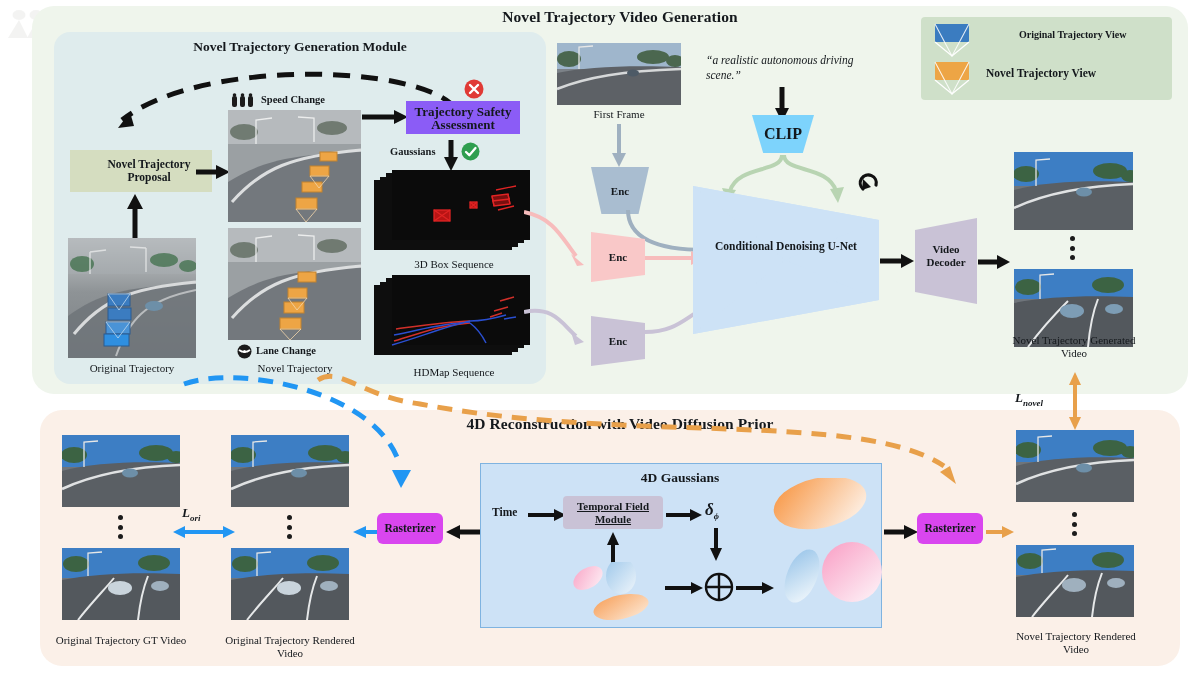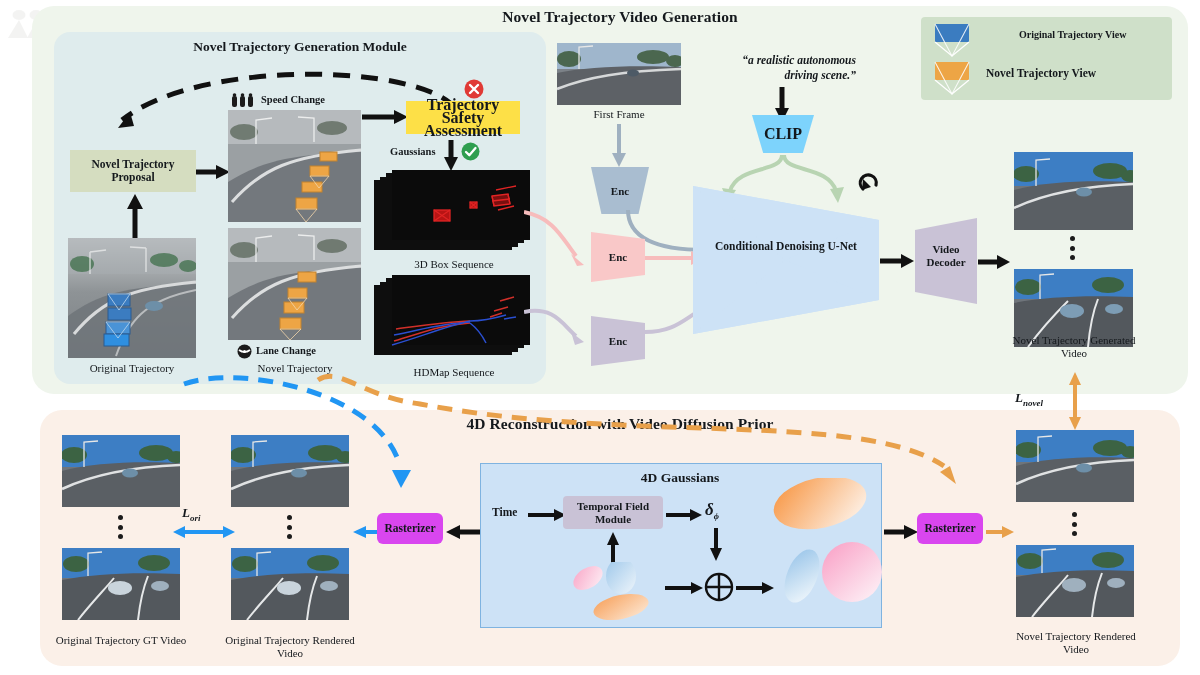--- a/index.html
+++ b/index.html
@@ -35,21 +35,21 @@
   .subtitle{font-weight:bold;font-size:13.5px;}
   .caption{font-weight:normal;font-size:11px;line-height:13px;}
   .small-lbl{font-weight:bold;font-size:10.5px;}
 
   
   .box{
     display:flex;align-items:center;justify-content:center;
     text-align:center;font-weight:bold;line-height:13px;
   }
   .box-green{background:#d5ddc0;color:#14181c;font-size:11.5px;}
-  .box-tan{background:#fde047;color:#14181c;font-size:16px;}
+  .box-tan{background:#8b5cf6;color:#14181c;font-size:13px;}
   .box-rast{background:#d946ef;color:#14181c;font-size:11.5px;border-radius:6px;}
   .box-purple{background:#c9c2d6;color:#14181c;font-size:11px;border-radius:4px;}
 
   
   .trap{
     display:flex;align-items:center;justify-content:center;
     font-weight:bold;text-align:center;line-height:12px;
   }
   .trap-down{clip-path:polygon(0% 0%,100% 0%,82% 100%,18% 100%);}
   .trap-right{clip-path:polygon(0% 0%,100% 14%,100% 86%,0% 100%);}
@@ -124,21 +124,21 @@
     <path d="M38 84 L62 84 L50 100 Z" fill="none" stroke="#bcd7ee" stroke-width=".8"></path>
   </g>
 </svg>
 <div class="abs caption ctr" style="left:60px;top:362px;width:144px;">Original Trajectory</div>
 
 <svg class="abs" style="left:120px;top:192px;" width="30" height="46">
   <line x1="15" y1="46" x2="15" y2="14" stroke="#111" stroke-width="5"></line>
   <path d="M15 2 L7 17 L23 17 Z" fill="#111"></path>
 </svg>
 
-<div class="abs box box-green" style="left:70px;top:150px;width:126px;height:42px;">
+<div class="abs box box-green" style="left:70px;top:150px;width:126px;height:42px;padding-left:16px;">
   <span>Novel Trajectory Proposal</span>
 </div>
 
 <svg class="abs" style="left:196px;top:160px;" width="36" height="24">
   <line x1="0" y1="12" x2="24" y2="12" stroke="#111" stroke-width="5"></line>
   <path d="M34 12 L20 5 L20 19 Z" fill="#111"></path>
 </svg>
 
 <svg class="abs" style="left:231px;top:93px;" width="26" height="16">
   <g fill="#1b1b1b">
@@ -315,21 +315,21 @@
 </svg>
 
 <div class="abs trap trap-right" style="left:591px;top:316px;width:54px;height:50px;background:#c9c2d6;font-size:11px;">
   <span>Enc</span>
 </div>
 <svg class="abs" style="left:645px;top:296px;" width="72" height="50">
   <path d="M0 36 C 30 36, 40 22, 56 14" fill="none" stroke="#c9c2d6" stroke-width="4"></path>
   <path d="M68 9 L52 11 L60 21 Z" fill="#c9c2d6"></path>
 </svg>
 
-<div class="abs" style="left:706px;top:53px;width:150px;font-style:italic;font-weight:bold;font-size:11.5px;line-height:15px;text-align:right;">“a realistic autonomous driving scene.”</div>
+<div class="abs" style="left:706px;top:53px;width:150px;font-style:italic;font-weight:normal;font-size:11.5px;line-height:15px;">“a realistic autonomous driving scene.”</div>
 
 <svg class="abs" style="left:770px;top:87px;" width="24" height="36">
   <line x1="12" y1="0" x2="12" y2="22" stroke="#111" stroke-width="5"></line>
   <path d="M12 35 L5 21 L19 21 Z" fill="#111"></path>
 </svg>
 
 <div class="abs trap trap-down" style="left:752px;top:115px;width:62px;height:38px;background:#7dd3fc;font-size:16px;">
   <span>CLIP</span>
 </div>
 
@@ -528,21 +528,21 @@
 
 <div class="abs" id="gauss-panel"></div>
 <div class="abs subtitle ctr" style="left:490px;top:470px;width:380px;">4D Gaussians</div>
 
 <div class="abs" style="left:492px;top:506px;font-weight:bold;font-size:11.5px;">Time</div>
 <svg class="abs" style="left:528px;top:505px;" width="40" height="20">
   <line x1="0" y1="10" x2="27" y2="10" stroke="#111" stroke-width="4"></line>
   <path d="M38 10 L26 4 L26 16 Z" fill="#111"></path>
 </svg>
 
-<div class="abs box box-purple" style="left:563px;top:496px;width:100px;height:33px;">
+<div class="abs box box-purple" style="left:563px;top:496px;width:100px;height:33px;text-decoration:underline;">
   <span>Temporal Field Module</span>
 </div>
 
 <svg class="abs" style="left:666px;top:505px;" width="38" height="20">
   <line x1="0" y1="10" x2="25" y2="10" stroke="#111" stroke-width="4"></line>
   <path d="M36 10 L24 4 L24 16 Z" fill="#111"></path>
 </svg>
 
 <div class="abs math" style="left:705px;top:500px;font-size:17px;">
   <span>δ</span><sub>ϕ</sub>

